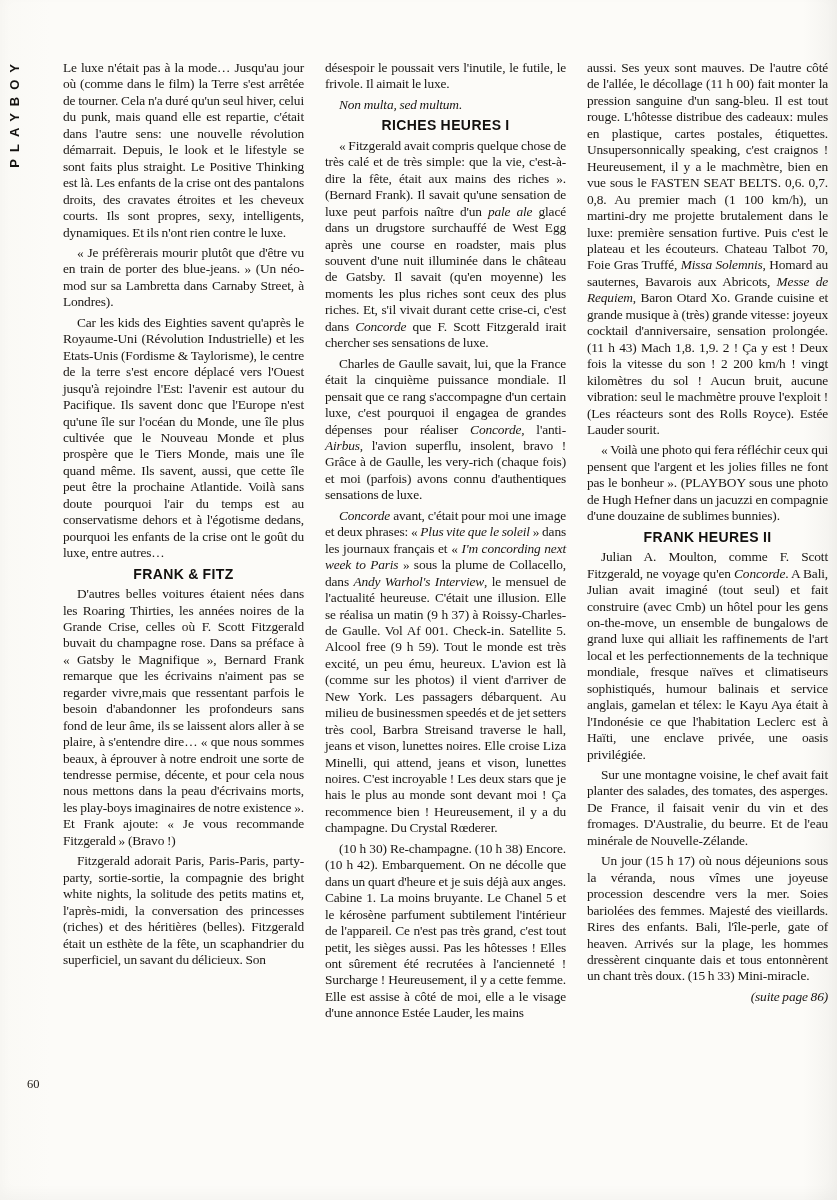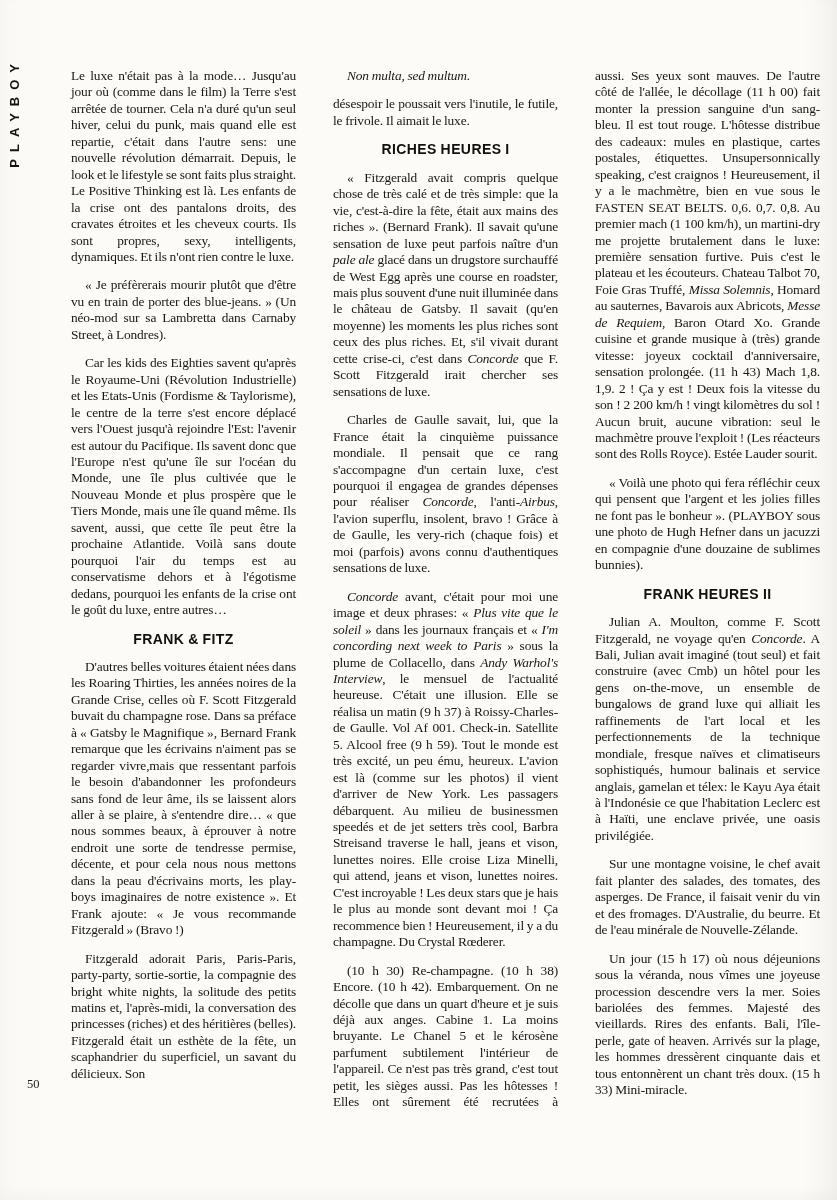--- a/index.html
+++ b/index.html
@@ -43,55 +43,55 @@
   .col {
     width: 249px;
     height: 1050px;
     overflow: hidden;
     text-align: justify;
     font-size: 13.4px;
     line-height: 16.45px;
     letter-spacing: -0.15px;
     word-spacing: -0.4px;
   }
-  .para { margin: 12px; }
+  .para { margin: 4px; }
   .para.indent { text-indent: 14px; }
   .para.right { text-align: right; }
   .para.solo { text-align: left; }
   .col-heading {
     margin: 1px 0 1px 0;
     font-family: "Liberation Sans", "DejaVu Sans", sans-serif;
     font-weight: 700;
     font-size: 14px;
     letter-spacing: 0.4px;
     text-align: center;
     color: #12100e;
   }
   i { font-style: italic; }
 </style>
 </head>
 <body>
 
 <div class="page">
   <div class="brand-vertical">PLAYBOY</div>
 
-  <div class="page-number">50</div>
+  <div class="page-number">60</div>
 
   <div class="article-body">
     <div class="col">
         <p class="para">Le luxe n'était pas à la mode… Jusqu'au jour où (comme dans le film) la Terre s'est arrêtée de tourner. Cela n'a duré qu'un seul hiver, celui du punk, mais quand elle est repartie, c'était dans l'autre sens: une nouvelle révolution démarrait. Depuis, le look et le lifestyle se sont faits plus straight. Le Positive Thinking est là. Les enfants de la crise ont des pantalons droits, des cravates étroites et les cheveux courts. Ils sont propres, sexy, intelligents, dynamiques. Et ils n'ont rien contre le luxe.</p>
         <p class="para indent">« Je préfèrerais mourir plutôt que d'être vu en train de porter des blue-jeans. » (Un néo-mod sur sa Lambretta dans Carnaby Street, à Londres).</p>
         <p class="para indent">Car les kids des Eighties savent qu'après le Royaume-Uni (Révolution Industrielle) et les Etats-Unis (Fordisme &amp; Taylorisme), le centre de la terre s'est encore déplacé vers l'Ouest jusqu'à rejoindre l'Est: l'avenir est autour du Pacifique. Ils savent donc que l'Europe n'est qu'une île sur l'océan du Monde, une île plus cultivée que le Nouveau Monde et plus prospère que le Tiers Monde, mais une île quand même. Ils savent, aussi, que cette île peut être la prochaine Atlantide. Voilà sans doute pourquoi l'air du temps est au conservatisme dehors et à l'égotisme dedans, pourquoi les enfants de la crise ont le goût du luxe, entre autres…</p>
         <h3 class="col-heading">FRANK &amp; FITZ</h3>
         <p class="para indent">D'autres belles voitures étaient nées dans les Roaring Thirties, les années noires de la Grande Crise, celles où F. Scott Fitzgerald buvait du champagne rose. Dans sa préface à « Gatsby le Magnifique », Bernard Frank remarque que les écrivains n'aiment pas se regarder vivre,mais que ressentant parfois le besoin d'abandonner les profondeurs sans fond de leur âme, ils se laissent alors aller à se plaire, à s'entendre dire… « que nous sommes beaux, à éprouver à notre endroit une sorte de tendresse permise, décente, et pour cela nous nous mettons dans la peau d'écrivains morts, les play-boys imaginaires de notre existence ». Et Frank ajoute: « Je vous recommande Fitzgerald » (Bravo !)</p>
         <p class="para indent">Fitzgerald adorait Paris, Paris-Paris, party-party, sortie-sortie, la compagnie des bright white nights, la solitude des petits matins et, l'après-midi, la conversation des princesses (riches) et des héritières (belles). Fitzgerald était un esthète de la fête, un scaphandrier du superficiel, un savant du délicieux. Son</p>
       </div>
     <div class="col">
+        <p class="para">désespoir le poussait vers l'inutile, le futile, le frivole. Il aimait le luxe.</p>
         <p class="para indent solo"><i>Non multa, sed multum.</i></p>
-        <p class="para">désespoir le poussait vers l'inutile, le futile, le frivole. Il aimait le luxe.</p>
         <h3 class="col-heading">RICHES HEURES I</h3>
         <p class="para indent">« Fitzgerald avait compris quelque chose de très calé et de très simple: que la vie, c'est-à-dire la fête, était aux mains des riches ». (Bernard Frank). Il savait qu'une sensation de luxe peut parfois naître d'un <i>pale ale</i> glacé dans un drugstore surchauffé de West Egg après une course en roadster, mais plus souvent d'une nuit illuminée dans le château de Gatsby. Il savait (qu'en moyenne) les moments les plus riches sont ceux des plus riches. Et, s'il vivait durant cette crise-ci, c'est dans <i>Concorde</i> que F. Scott Fitzgerald irait chercher ses sensations de luxe.</p>
         <p class="para indent">Charles de Gaulle savait, lui, que la France était la cinquième puissance mondiale. Il pensait que ce rang s'accompagne d'un certain luxe, c'est pourquoi il engagea de grandes dépenses pour réaliser <i>Concorde</i>, l'anti-<i>Airbus</i>, l'avion superflu, insolent, bravo ! Grâce à de Gaulle, les very-rich (chaque fois) et moi (parfois) avons connu d'authentiques sensations de luxe.</p>
         <p class="para indent"><i>Concorde</i> avant, c'était pour moi une image et deux phrases: « <i>Plus vite que le soleil</i> » dans les journaux français et « <i>I'm concording next week to Paris</i> » sous la plume de Collacello, dans <i>Andy Warhol's Interview</i>, le mensuel de l'actualité heureuse. C'était une illusion. Elle se réalisa un matin (9 h 37) à Roissy-Charles-de Gaulle. Vol Af 001. Check-in. Satellite 5. Alcool free (9 h 59). Tout le monde est très excité, un peu ému, heureux. L'avion est là (comme sur les photos) il vient d'arriver de New York. Les passagers débarquent. Au milieu de businessmen speedés et de jet setters très cool, Barbra Streisand traverse le hall, jeans et vison, lunettes noires. Elle croise Liza Minelli, qui attend, jeans et vison, lunettes noires. C'est incroyable ! Les deux stars que je hais le plus au monde sont devant moi ! Ça recommence bien ! Heureusement, il y a du champagne. Du Crystal Rœderer.</p>
         <p class="para indent">(10 h 30) Re-champagne. (10 h 38) Encore. (10 h 42). Embarquement. On ne décolle que dans un quart d'heure et je suis déjà aux anges. Cabine 1. La moins bruyante. Le Chanel 5 et le kérosène parfument subtilement l'intérieur de l'appareil. Ce n'est pas très grand, c'est tout petit, les sièges aussi. Pas les hôtesses ! Elles ont sûrement été recrutées à l'ancienneté ! Surcharge ! Heureusement, il y a cette femme. Elle est assise à côté de moi, elle a le visage d'une annonce Estée Lauder, les mains</p>
       </div>
     <div class="col">
         <p class="para">aussi. Ses yeux sont mauves. De l'autre côté de l'allée, le décollage (11 h 00) fait monter la pression sanguine d'un sang-bleu. Il est tout rouge. L'hôtesse distribue des cadeaux: mules en plastique, cartes postales, étiquettes. Unsupersonnically speaking, c'est craignos ! Heureusement, il y a le machmètre, bien en vue sous le FASTEN SEAT BELTS. 0,6. 0,7. 0,8. Au premier mach (1 100 km/h), un martini-dry me projette brutalement dans le luxe: première sensation furtive. Puis c'est le plateau et les écouteurs. Chateau Talbot 70, Foie Gras Truffé, <i>Missa Solemnis</i>, Homard au sauternes, Bavarois aux Abricots, <i>Messe de Requiem</i>, Baron Otard Xo. Grande cuisine et grande musique à (très) grande vitesse: joyeux cocktail d'anniversaire, sensation prolongée. (11 h 43) Mach 1,8. 1,9. 2 ! Ça y est ! Deux fois la vitesse du son ! 2 200 km/h ! vingt kilomètres du sol ! Aucun bruit, aucune vibration: seul le machmètre prouve l'exploit ! (Les réacteurs sont des Rolls Royce). Estée Lauder sourit.</p>
         <p class="para indent">« Voilà une photo qui fera réfléchir ceux qui pensent que l'argent et les jolies filles ne font pas le bonheur ». (PLAYBOY sous une photo de Hugh Hefner dans un jacuzzi en compagnie d'une douzaine de sublimes bunnies).</p>
         <h3 class="col-heading">FRANK HEURES II</h3>

